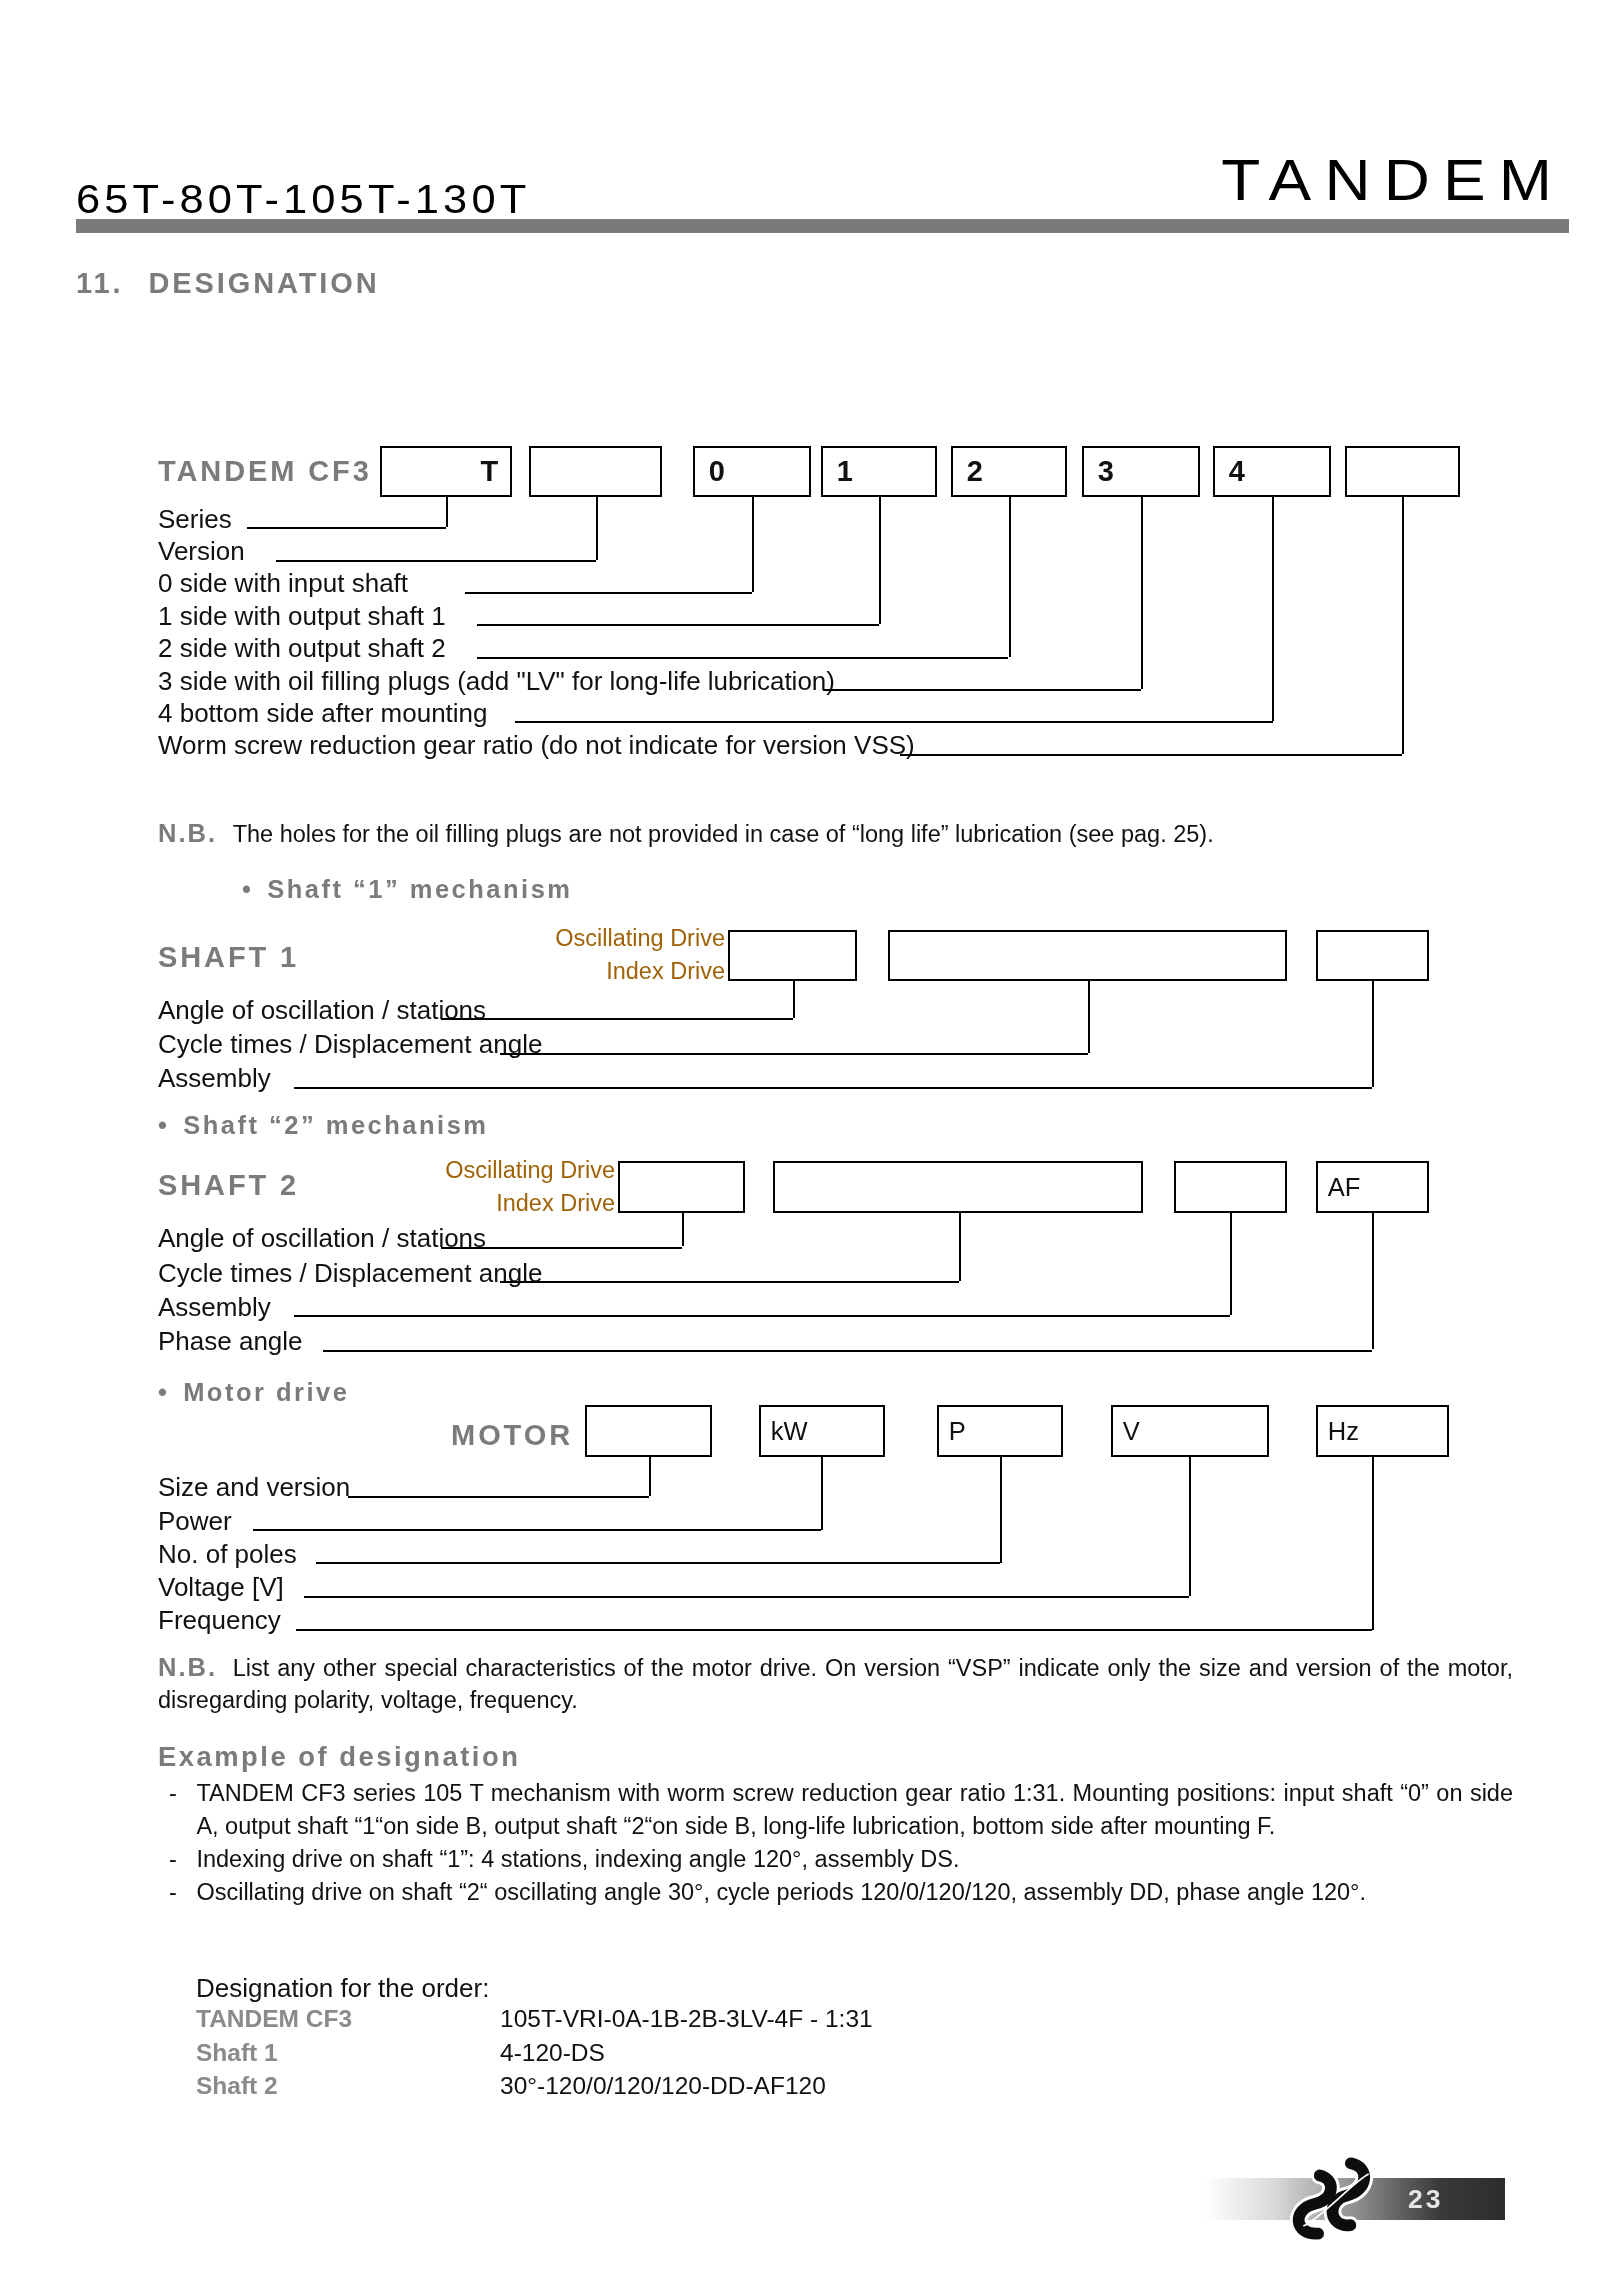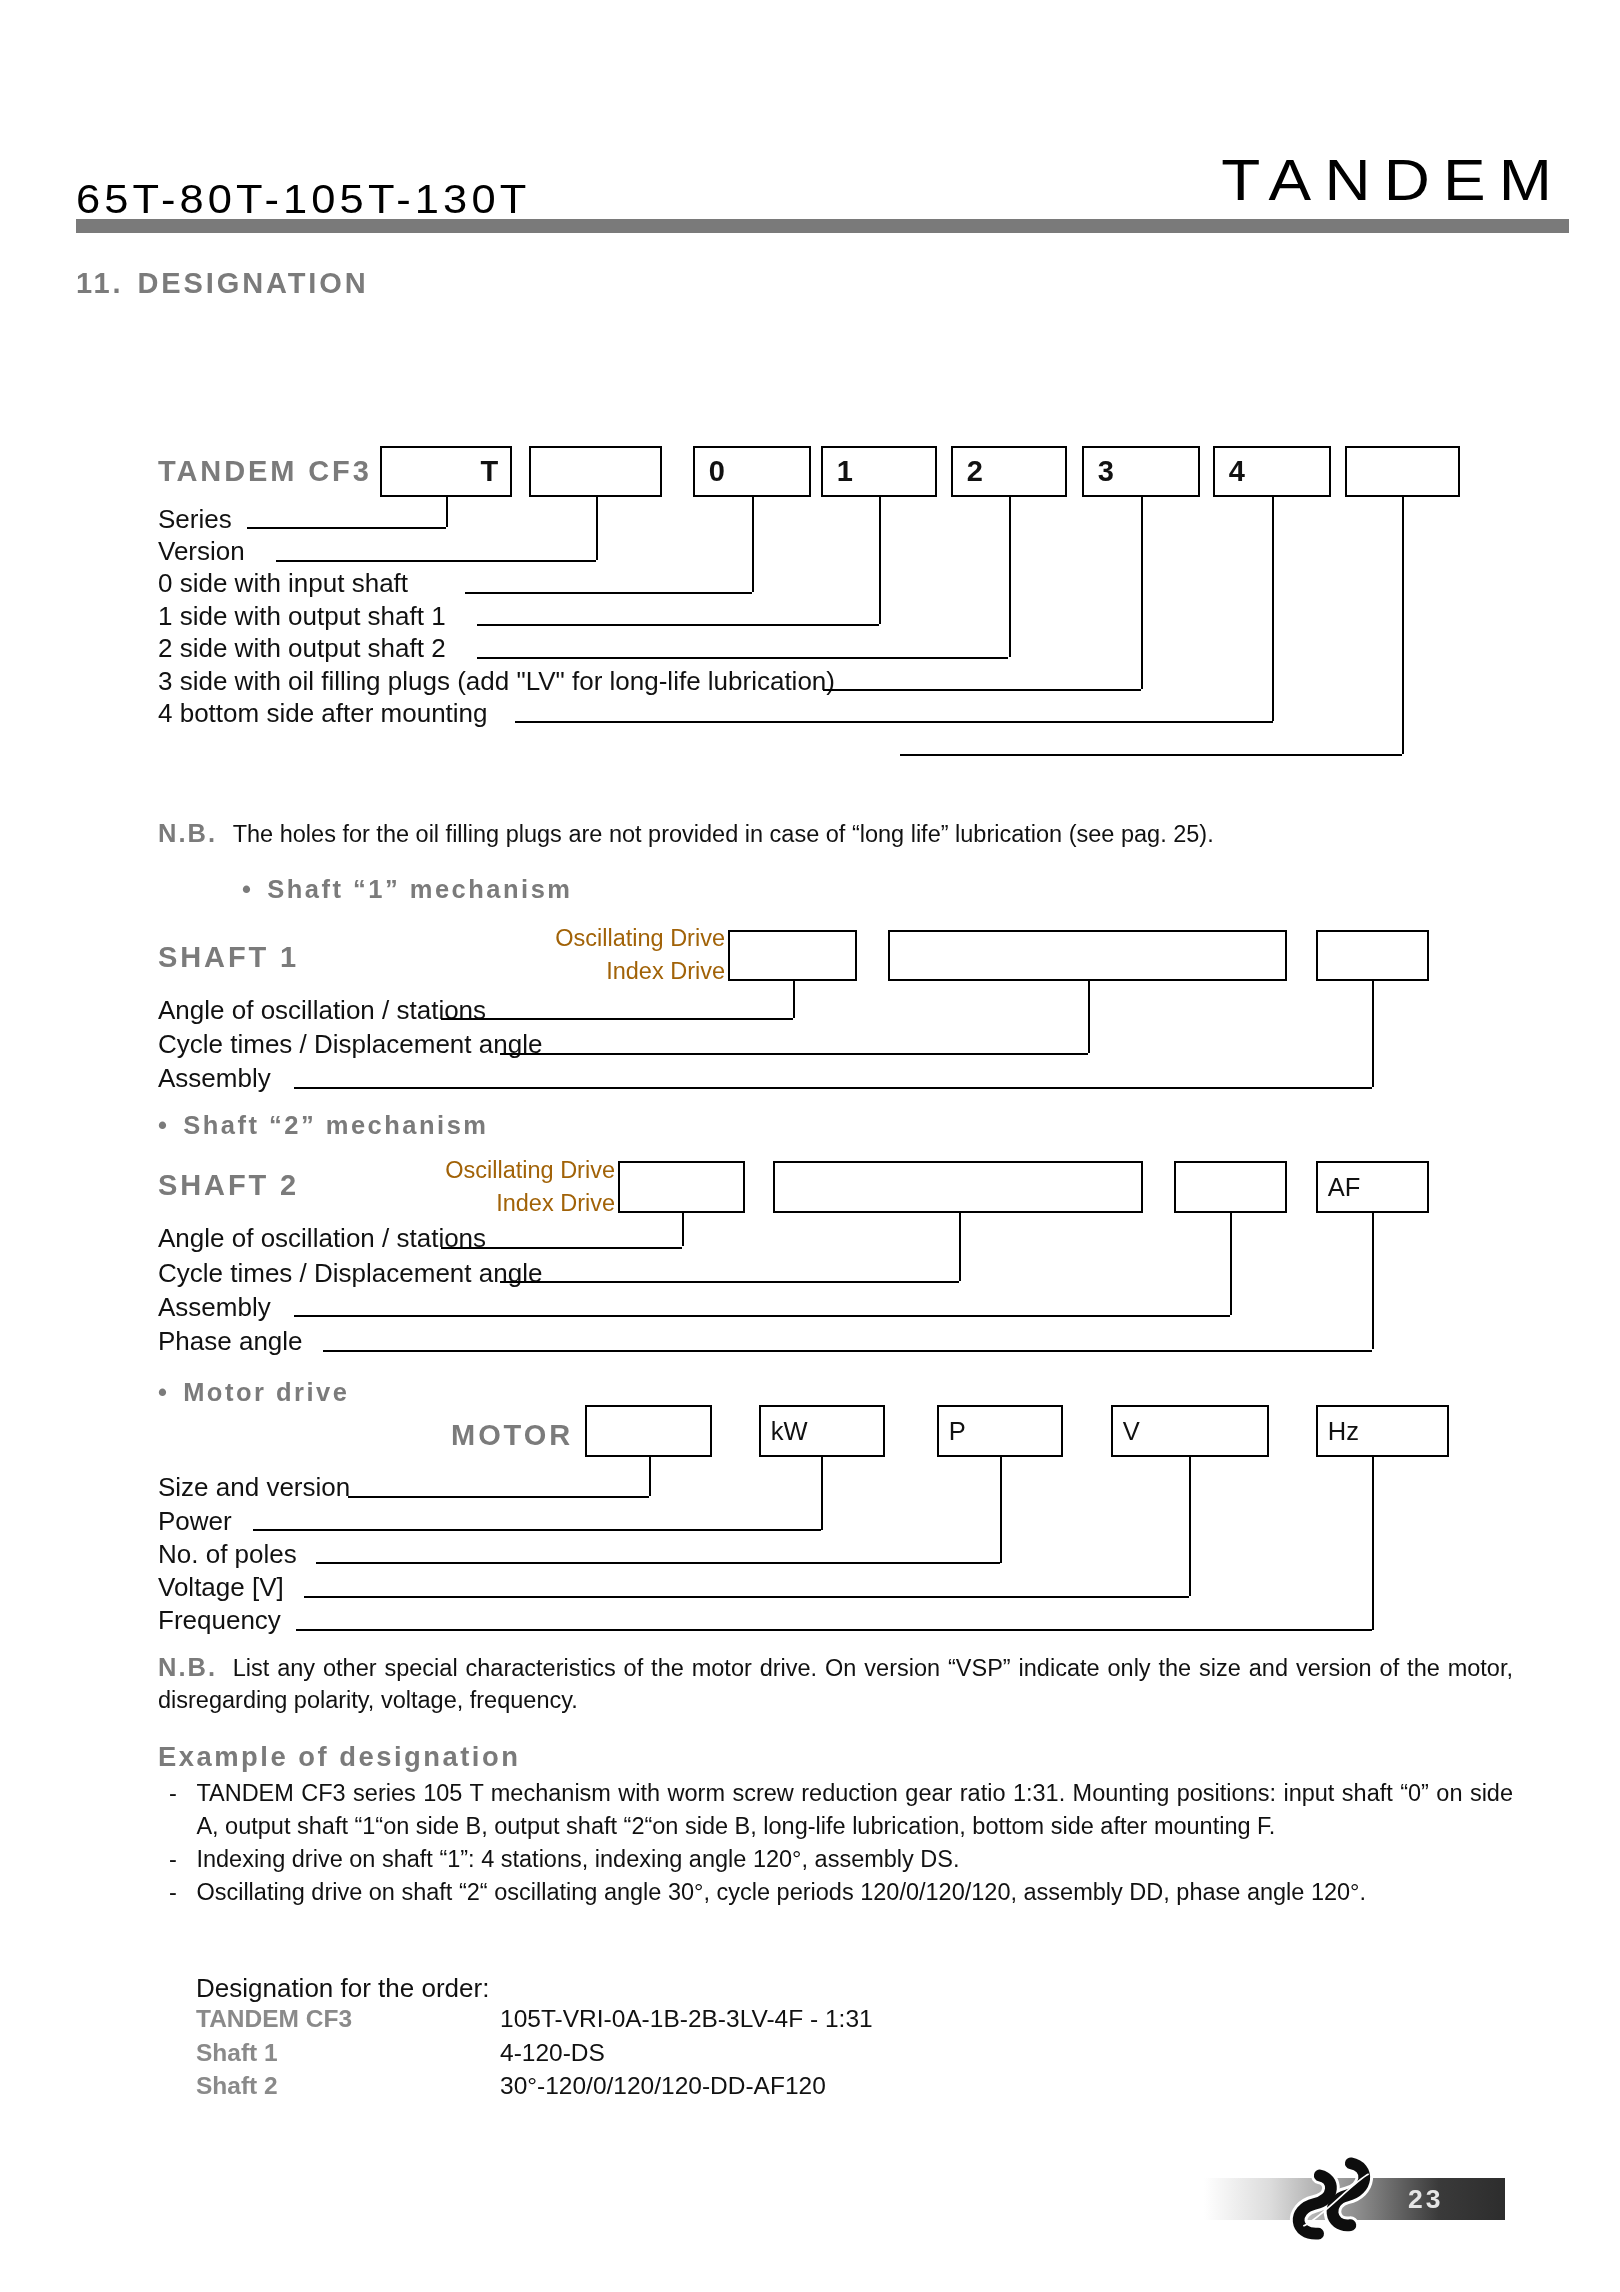--- a/index.html
+++ b/index.html
@@ -8,21 +8,21 @@
     background:#ffffff; overflow:hidden;
     font-family:"Liberation Sans", sans-serif; color:#111;
   }
   .abs{position:absolute;}
   .nowrap{white-space:nowrap;}
   
   .model-code{font-size:41px; letter-spacing:3.9px; color:#000; transform:scaleX(1.06); transform-origin:left; font-weight:400;}
   .brand{font-size:57px; letter-spacing:11.8px; color:#000; transform:scaleX(1.12); transform-origin:right; font-weight:400;}
   .header-bar{background:#7a7a7a; height:13.7px;}
   
-  .sec-heading{display:flex; gap:14px; font-size:29px; font-weight:bold; color:#7b7b7b; letter-spacing:2.9px;}
+  .sec-heading{display:flex; gap:25px; font-size:29px; font-weight:bold; color:#7b7b7b; letter-spacing:2.9px;}
   .bullet-heading{font-size:25.5px; font-weight:bold; color:#7b7b7b; letter-spacing:2.5px; white-space:nowrap;}
   .bullet-heading .blt{margin-right:13.7px;}
   .chart-label{font-size:29px; font-weight:bold; color:#7b7b7b; letter-spacing:2.9px; white-space:nowrap;}
   
   .intro{width:1355px; font-size:23.5px; line-height:33px; text-align:justify; text-align-last:left; color:#111;}
   .row-label{font-size:26px; color:#111; white-space:nowrap;}
   .note{font-size:23.5px; color:#111; white-space:nowrap;}
   .nb{color:#7b7b7b; font-weight:bold; font-size:25.5px; letter-spacing:2px; margin-right:15.7px;}
   .note-block{width:1355px; font-size:23.5px; line-height:32px; text-align:justify; text-align-last:left; color:#111;}
   .drive-labels{font-size:23.5px; line-height:33px; text-align:right; color:#a16207;}
@@ -92,20 +92,21 @@
   <div class="abs v-line" style="left:1009px; top:497px; height:160px;"></div>
 
   <div class="abs row-label" style="left:158px; top:666px;">3 side with oil filling plugs (add "LV" for long-life lubrication)</div>
   <div class="abs h-line" style="left:823px; top:689px; width:318px;"></div>
   <div class="abs v-line" style="left:1141px; top:497px; height:192px;"></div>
 
   <div class="abs row-label" style="left:158px; top:698px;">4 bottom side after mounting</div>
   <div class="abs h-line" style="left:515px; top:721px; width:758px;"></div>
   <div class="abs v-line" style="left:1272px; top:497px; height:224px;"></div>
 
+  <div class="abs row-label" style="left:158px; top:730px;">Worm screw reduction gear ratio (do not indicate for version VSS)</div>
   <div class="abs h-line" style="left:900px; top:754px; width:502px;"></div>
   <div class="abs v-line" style="left:1402px; top:497px; height:257px;"></div>
 
   <div class="abs note" style="left:158px; top:819px;">
     <span class="nb">N.B.</span><span>The holes for the oil filling plugs are not provided in case of “long life” lubrication (see pag. 25).</span>
   </div>
 
   <div class="abs bullet-heading" style="left:242px; top:875px;">
     <span class="blt">•</span><span>Shaft “1” mechanism</span>
   </div>

